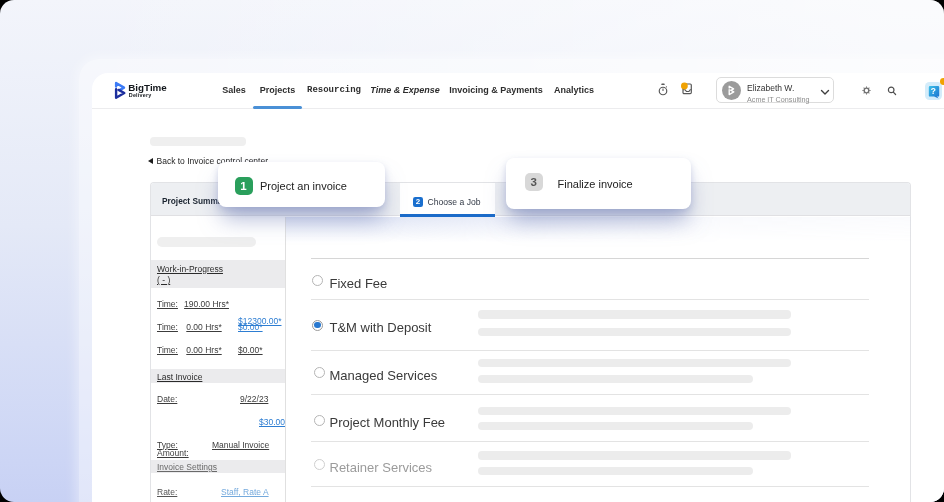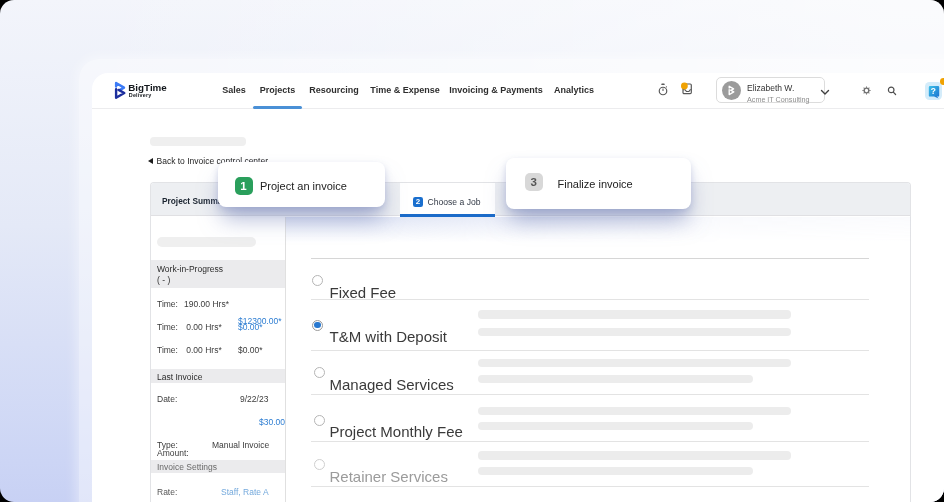--- a/index.html
+++ b/index.html
@@ -15,21 +15,21 @@
   .window { position:absolute; left:92px; top:73px; width:852px; height:429px;
     background:#fff; border-top-left-radius:16px; }
   .abs { position:absolute; }
   .ctr { transform:translateX(-50%); white-space:nowrap; }
   .vc { display:flex; align-items:center; }
 
   
   .navborder { position:absolute; left:92px; top:108px; width:852px; height:1px; background:#ececee; }
   .navitem { position:absolute; top:85.2px; font-size:9px; font-weight:700; color:#2e2e2e; }
   .underline { position:absolute; left:253px; top:105.5px; width:49px; height:3px; border-radius:2px; background:#4a90d6; }
-  .chip { position:absolute; left:716px; top:76.5px; width:109px; height:26px; border:1px solid #dcdcdc; border-radius:5px; background:#fff; }
+  .chip { position:absolute; left:716px; top:76.5px; width:118px; height:26px; border:1px solid #dcdcdc; border-radius:5px; background:#fff; }
   .avatar { position:absolute; left:5px; top:3px; width:19.4px; height:19.4px; border-radius:50%; background:#9b9b9b; }
   .helpbtn { position:absolute; left:924.5px; top:82px; width:17px; height:18px; border-radius:4.5px; background:#d4ecfa; }
 
   
   .ph { position:absolute; background:#efefef; border-radius:4px; }
   .ph2 { position:absolute; background:#ececec; border-radius:4px; height:8.6px; }
 
   
   .panel { position:absolute; left:149.5px; top:182px; width:761.5px; height:320px;
     border:1px solid #e2e3e6; border-bottom:none; border-radius:4px 4px 0 0; background:#fff; }
@@ -37,29 +37,29 @@
   .activetab { position:absolute; left:249px; top:0px; width:95px; height:33px; background:#fff; }
   .tabline { position:absolute; left:249px; top:30.8px; width:95px; height:3.6px; background:#1b6bc9; }
   .shadowstrip { position:absolute; left:1px; top:33.5px; width:759px; height:26px;
     background:linear-gradient(rgba(196,206,236,0.5), rgba(255,255,255,0));
     -webkit-mask-image:linear-gradient(to right, rgba(0,0,0,1) 30%, rgba(0,0,0,0.2) 75%, rgba(0,0,0,0.15) 100%);
     mask-image:linear-gradient(to right, rgba(0,0,0,1) 30%, rgba(0,0,0,0.2) 75%, rgba(0,0,0,0.15) 100%); }
 
   
   .sidebar { position:absolute; left:0; top:33.5px; width:135px; height:286px; border-right:1px solid #e0e0e0; background:#fff; }
   .band { position:absolute; left:0; width:134px; background:#ebebed; }
-  .stext { font-size:8.5px; color:#3c3c3c; white-space:nowrap; position:absolute; }
+  .stext { font-size:8.5px; color:#3c3c3c; white-space:nowrap; position:absolute;text-decoration:underline; }
   .blue { color:#2d7dd2; }
 
   
   .hr { position:absolute; left:310.8px; width:558px; height:1px; background:#d6d6d6; }
   .radio { position:absolute; width:11px; height:11px; border-radius:50%; border:1.1px solid #b5b5b5; background:#fff; }
   .radio.sel { border:1.1px solid #9a9a9a; }
   .radio.sel::after { content:""; position:absolute; left:1.2px; top:1.2px; width:6.4px; height:6.4px; border-radius:50%; background:#2979d0; }
-  .rlabel { position:absolute; font-size:15px; color:#3a3a3a; white-space:nowrap;margin-top:8px; }
+  .rlabel { position:absolute; font-size:13px; color:#3a3a3a; white-space:nowrap; }
 
   
   .card { position:absolute; background:#fff; border-radius:8px;
     box-shadow:0 3px 7px rgba(120,132,185,0.3), 0 15px 22px -4px rgba(108,122,180,0.55); }
   .stepsq { position:absolute; width:18px; height:18px; border-radius:5px; font-size:11.5px; font-weight:700;
     display:flex; align-items:center; justify-content:center; }
 </style>
 </head>
 <body>
 <div class="canvas">
@@ -69,22 +69,22 @@
   <div class="navborder"></div>
   <svg class="abs" style="left:113.5px; top:81px;" width="13" height="19" viewBox="0 0 13 19">
     <path d="M2.1 5.6 L2.1 2 L10 6.6 L6.1 8.9" fill="none" stroke="#3c7bf6" stroke-width="2.4" stroke-linejoin="round" stroke-linecap="round"></path>
     <path d="M2.1 8.2 L2.1 16.8 L10.3 12 L4.6 8.9" fill="none" stroke="#1d2f9e" stroke-width="2.4" stroke-linejoin="round" stroke-linecap="round"></path>
   </svg>
   <div class="abs" style="left:128.3px; top:83px; font-size:9.8px; line-height:9.5px; font-weight:700; color:#14181d; letter-spacing:0px;">BigTime</div>
   <div class="abs" style="left:128.8px; top:92.6px; font-size:5.4px; line-height:5.4px; font-weight:700; color:#14181d; letter-spacing:0.2px;">Delivery</div>
 
   <div class="navitem ctr" style="left:234px;">Sales</div>
   <div class="navitem ctr" style="left:277.5px;">Projects</div>
-  <div class="navitem ctr" style="left:334px;">Resourcing</div>
-  <div class="navitem ctr" style="left:405px;">Time &amp; Expense</div>
+  <div class="navitem ctr" style="left:334px;font-family:Liberation Mono, monospace;">Resourcing</div>
+  <div class="navitem ctr" style="left:405px;font-style:italic;">Time &amp; Expense</div>
   <div class="navitem ctr" style="left:496px;">Invoicing &amp; Payments</div>
   <div class="navitem ctr" style="left:574px;">Analytics</div>
   <div class="underline"></div>
 
   <svg class="abs" style="left:657px; top:83px;" width="12" height="14" viewBox="0 0 12 14">
     <rect x="4.3" y="0.6" width="3.4" height="1.5" rx="0.7" fill="#585858"></rect>
     <line x1="8.9" y1="3.3" x2="10" y2="4.4" stroke="#585858" stroke-width="1"></line>
     <circle cx="6" cy="8" r="3.75" fill="none" stroke="#585858" stroke-width="1.2"></circle>
     <line x1="6" y1="8" x2="6" y2="5.5" stroke="#585858" stroke-width="1.05"></line>
   </svg>

